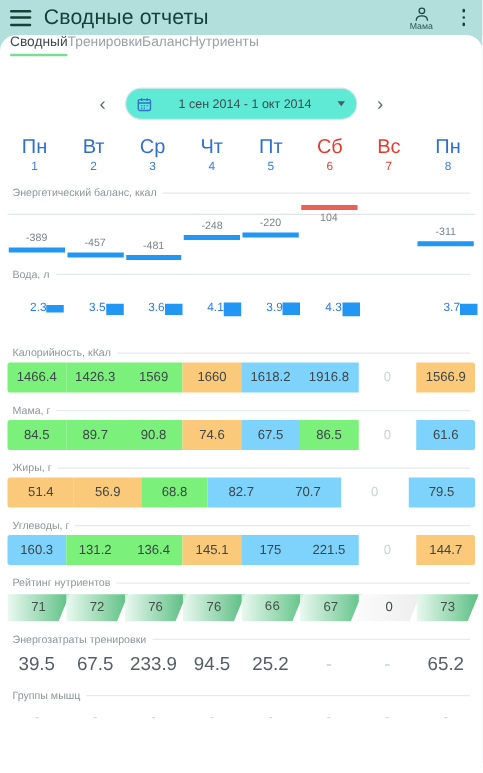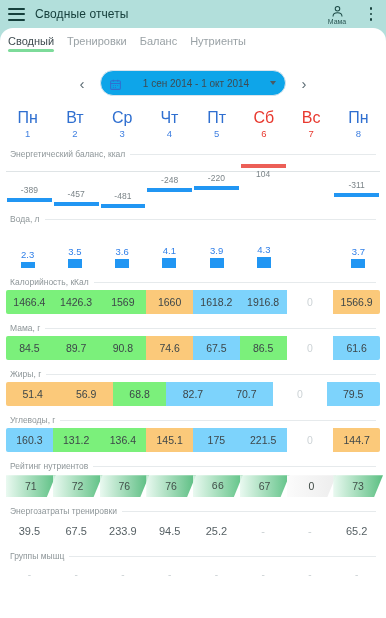--- a/index.html
+++ b/index.html
@@ -13,51 +13,51 @@
 
   
   .topbar {
     height: 28px; background: #b2dfdb;
     display: flex; align-items: center; padding: 0 8px;
     position: relative;
   }
   .hamburger { width: 17px; height: 13px; display: flex; flex-direction: column;
     justify-content: space-between; margin-right: 10px; cursor: pointer; }
   .hamburger i { display: block; height: 2px; background: #15403c; border-radius: 1px; }
-  .app-title { font-size: 12px; color: #17403d; letter-spacing: .1px; }
+  .app-title { font-size: 17px; color: #17403d; letter-spacing: .1px; }
   .topbar-right { margin-left: auto; display: flex; align-items: center; gap: 10px; }
   .account { display: flex; flex-direction: column; align-items: center; width: 34px; cursor: pointer; }
   .account svg { display: block; }
   .account-label { font-size: 7px; color: #2a5653; margin-top: -1px; }
   .kebab { width: 14px; height: 20px; display: flex; flex-direction: column;
     align-items: center; justify-content: center; gap: 3px; cursor: pointer; }
   .kebab i { width: 2.5px; height: 2.5px; border-radius: 50%; background: #17403d; display: block; }
 
   
   .sheet {
     position: absolute; top: 28px; left: 0; right: 0; bottom: 0;
     background: #fff; border-top-left-radius: 13px; border-top-right-radius: 13px;
     overflow: hidden;
   }
-  .tabs { display: flex; align-items: center; height: 30px; padding: 0 8px; gap: 13px; }
+  .tabs { display: flex; align-items: flex-start; height: 30px; padding: 0 8px; }
   .tab { font-size: 11px; color: #9aa2a6; padding-bottom: 5px; position: relative; cursor: pointer; white-space: nowrap; }
   .tab.active { color: #3f4b50; }
   .tab.active::after {
     content: ""; position: absolute; left: 0; right: 0; bottom: 0;
     height: 2.5px; background: #7ddb9a; border-radius: 2px;
   }
 
   
   .datenav { display: flex; align-items: center; justify-content: center; gap: 10px; margin-top: 12px; }
   .arrow { font-size: 15px; color: #5b6b73; width: 16px; text-align: center; cursor: pointer; line-height: 1; }
   .daterange {
     display: flex; align-items: center; gap: 8px;
     border: 1px solid #d9e4ec; border-radius: 15px;
     height: 26px; padding: 0 9px 0 8px; min-width: 186px; cursor: pointer;
-    background: #0ea5e9;
+    background: #5eead4;
   }
   .cal-icon { width: 13px; height: 13px; }
   .daterange-text { font-size: 10px; color: #3e4b52; flex: 1; text-align: center; }
   .caret { width: 0; height: 0; border-left: 3px solid transparent; border-right: 3px solid transparent;
     border-top: 4px solid #4a5a63; }
 
   
   .days { display: flex; margin-top: 12px; padding: 0 4px; }
   .day { flex: 1; text-align: center; cursor: pointer; }
   .day-name { font-size: 16px; color: #2f6fd0; line-height: 1.25; }
@@ -72,21 +72,21 @@
 
   
   .ebal { position: relative; height: 44px; margin: 2px 6px 0; }
   .ebal-zero { position: absolute; left: 0; right: 0; height: 1px; background: #dfe4e6; }
   .ebal-col { position: absolute; top: 0; bottom: 0; }
   .ebal-val { position: absolute; font-size: 8.5px; color: #7b8488; width: 100%; text-align: center; }
   .ebal-bar { position: absolute; height: 4px; left: 1px; right: 1px; }
 
   
   .water { display: flex; align-items: flex-end; height: 42px; padding: 0 4px; margin-top: 2px; }
-  .wcell { flex: 1; display: flex; flex-direction: column; align-items: center; justify-content: flex-end; height: 100%; }
+  .wcell { flex: 1; display: flex; flex-direction: row; align-items: center; justify-content: flex-end; height: 100%; }
   .wval { font-size: 9.5px; color: #2f7fe8; margin-bottom: 2px; }
   .wbar { width: 14px; background: #2196f3; }
 
   
   .vrow { display: flex; margin: 3px 6px 0; height: 24px; }
   .vcell { flex: 1; display: flex; align-items: center; justify-content: center;
     font-size: 10.5px; color: #3d4649; }
   .vcell.g { background: #7bf07b; }
   .vcell.o { background: #fbc97a; }
   .vcell.r { background: #7dd3fc; }
@@ -97,21 +97,21 @@
   
   .rrow { display: flex; margin: 4px 6px 0; height: 22px; }
   .rcell { flex: 1; display: flex; align-items: center; justify-content: center;
     font-size: 10.5px; color: #42504a; margin-right: -3px;
     clip-path: polygon(0 0, 100% 0, calc(100% - 9px) 100%, 0 100%);
   }
 
   
   .prow { display: flex; margin: 4px 6px 0; height: 22px; }
   .pcell { flex: 1; display: flex; align-items: center; justify-content: center;
-    font-size: 11px; color: #555f63; }
+    font-size: 15px; color: #555f63; }
   .pcell.empty { color: #c8cfd2; }
 
   
   .drow { display: flex; margin: 8px 6px 0; height: 14px; }
   .dcell { flex: 1; text-align: center; font-size: 10px; color: #ccd2d5; }
 </style>
 </head>
 <body>
 
 <div id="app">

